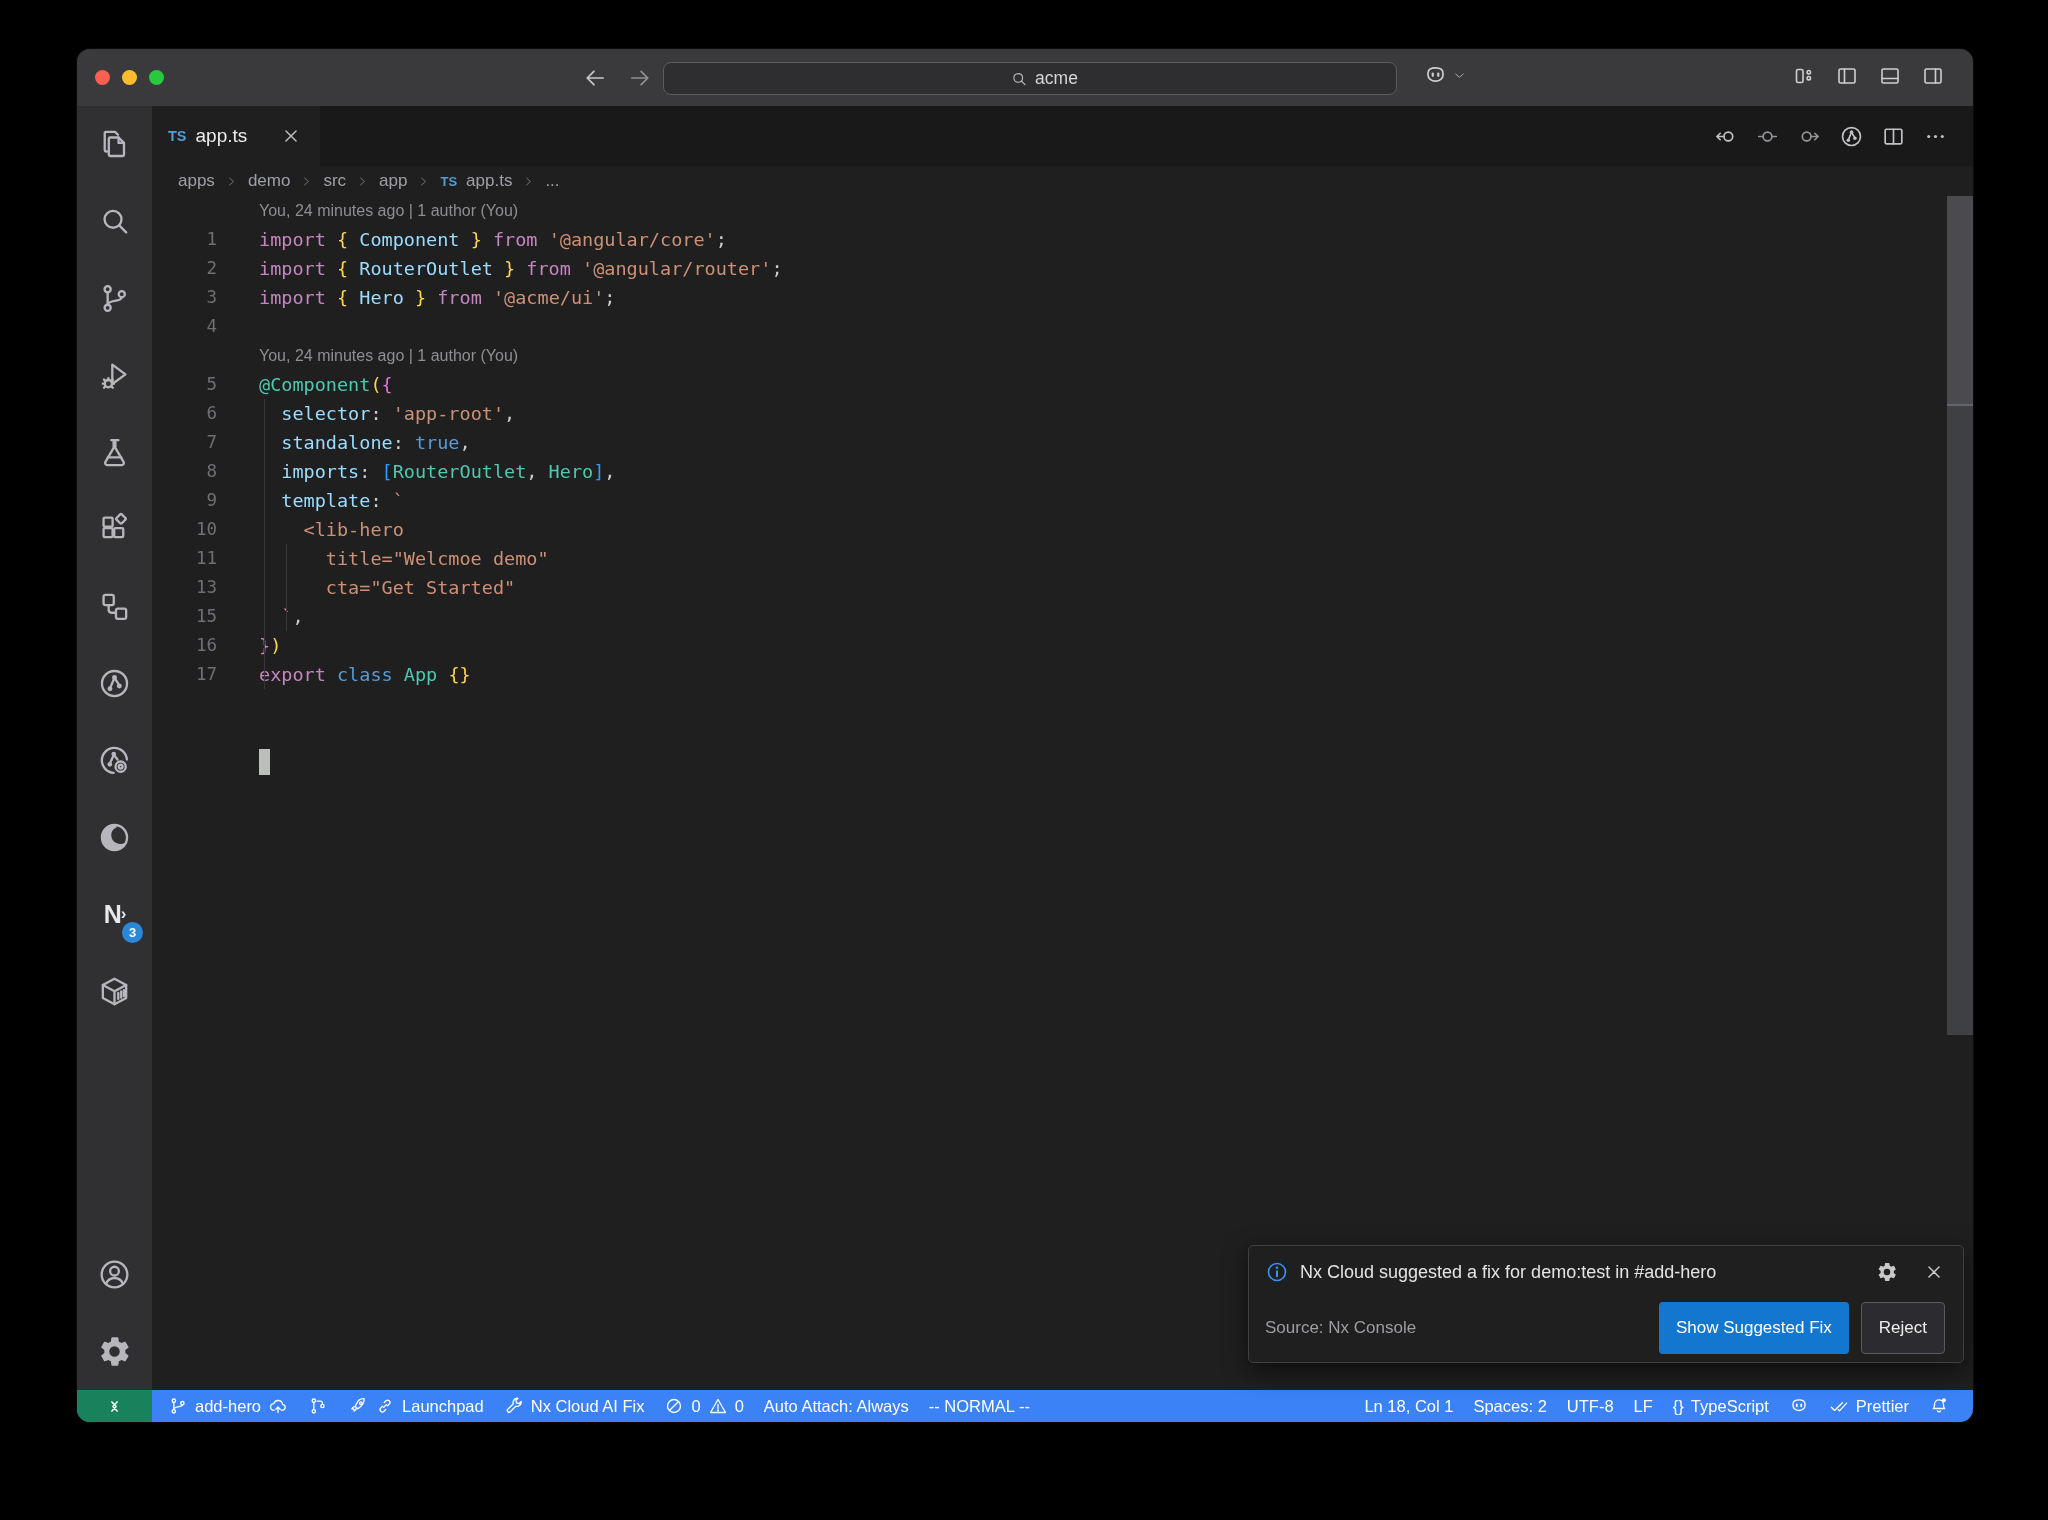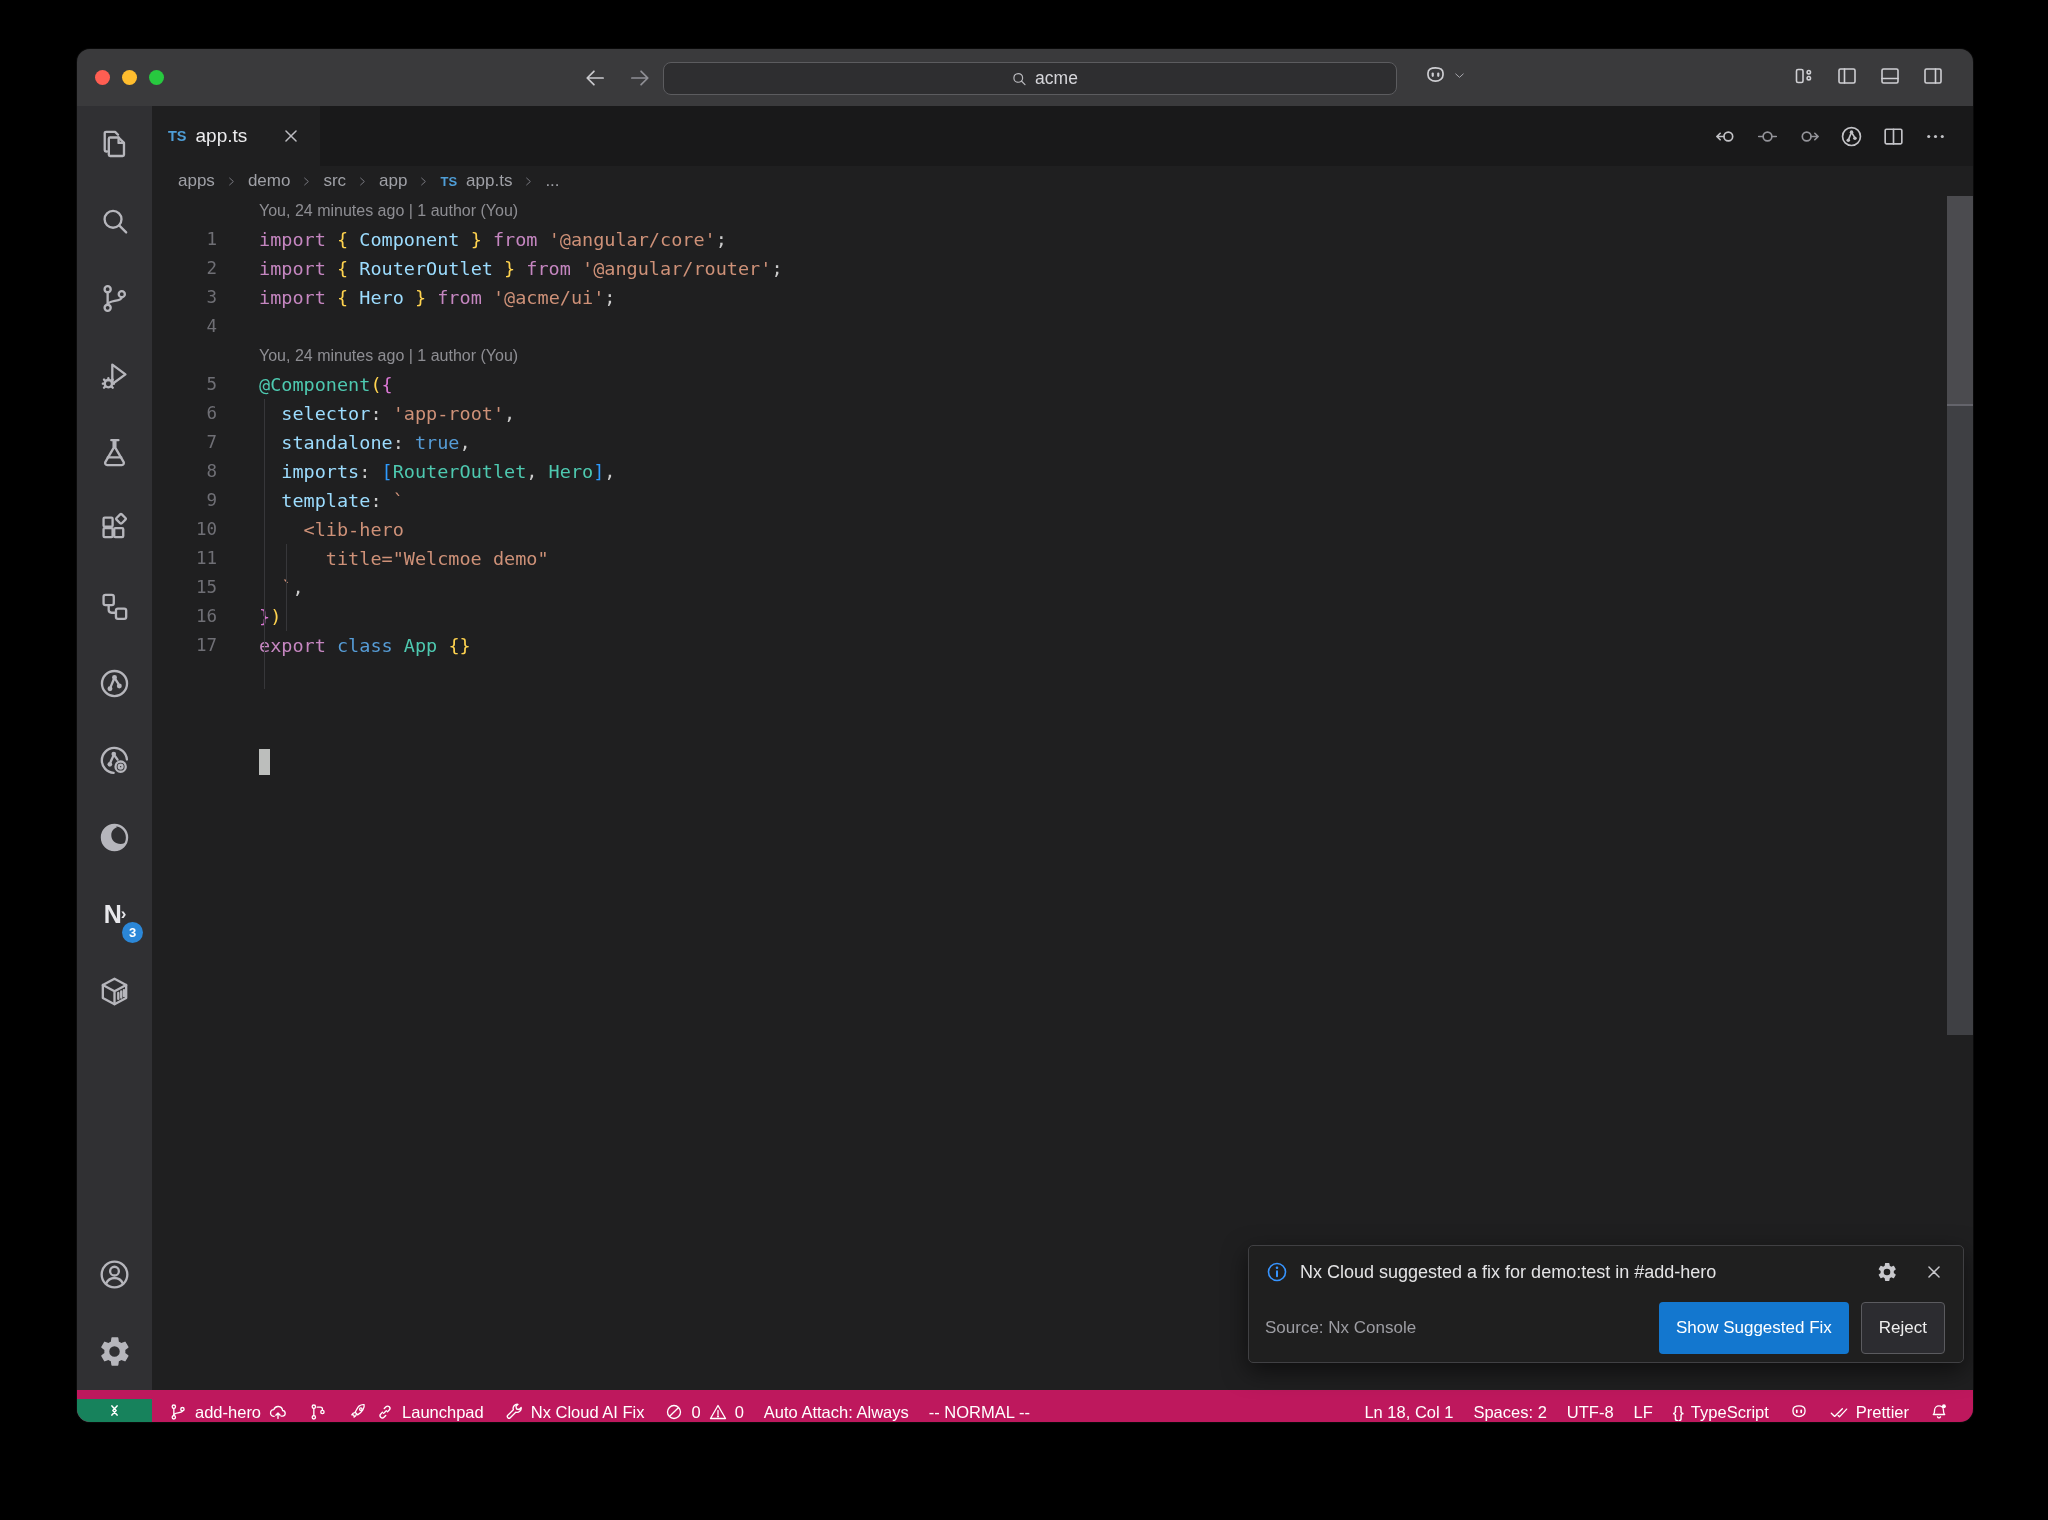--- a/index.html
+++ b/index.html
@@ -380,20 +380,21 @@
             <div class="crow"><span class="gut">3</span><span class="ctext"><span style="color: rgb(197, 134, 192);">import</span><span style="color: rgb(204, 204, 204);"> </span><span style="color: rgb(255, 211, 79);">{</span><span style="color: rgb(204, 204, 204);"> </span><span style="color: rgb(156, 220, 254);">Hero</span><span style="color: rgb(204, 204, 204);"> </span><span style="color: rgb(255, 211, 79);">}</span><span style="color: rgb(204, 204, 204);"> </span><span style="color: rgb(197, 134, 192);">from</span><span style="color: rgb(204, 204, 204);"> </span><span style="color: rgb(206, 145, 120);">'@acme/ui'</span><span style="color: rgb(204, 204, 204);">;</span></span></div>
             <div class="crow"><span class="gut">4</span><span class="ctext"></span></div>
             <div class="crow blame-row"><span class="gut"></span><span class="ctext">You, 24 minutes ago | 1 author (You)</span></div>
             <div class="crow"><span class="gut">5</span><span class="ctext"><span style="color: rgb(78, 201, 176);">@Component</span><span style="color: rgb(255, 211, 79);">(</span><span style="color: rgb(217, 119, 211);">{</span></span></div>
             <div class="crow"><span class="gut">6</span><span class="ctext"><span style="color: rgb(204, 204, 204);">  </span><span style="color: rgb(156, 220, 254);">selector</span><span style="color: rgb(204, 204, 204);">:</span><span style="color: rgb(204, 204, 204);"> </span><span style="color: rgb(206, 145, 120);">'app-root'</span><span style="color: rgb(204, 204, 204);">,</span></span></div>
             <div class="crow"><span class="gut">7</span><span class="ctext"><span style="color: rgb(204, 204, 204);">  </span><span style="color: rgb(156, 220, 254);">standalone</span><span style="color: rgb(204, 204, 204);">:</span><span style="color: rgb(204, 204, 204);"> </span><span style="color: rgb(86, 156, 214);">true</span><span style="color: rgb(204, 204, 204);">,</span></span></div>
             <div class="crow"><span class="gut">8</span><span class="ctext"><span style="color: rgb(204, 204, 204);">  </span><span style="color: rgb(156, 220, 254);">imports</span><span style="color: rgb(204, 204, 204);">:</span><span style="color: rgb(204, 204, 204);"> </span><span style="color: rgb(46, 155, 255);">[</span><span style="color: rgb(78, 201, 176);">RouterOutlet</span><span style="color: rgb(204, 204, 204);">,</span><span style="color: rgb(204, 204, 204);"> </span><span style="color: rgb(78, 201, 176);">Hero</span><span style="color: rgb(46, 155, 255);">]</span><span style="color: rgb(204, 204, 204);">,</span></span></div>
             <div class="crow"><span class="gut">9</span><span class="ctext"><span style="color: rgb(204, 204, 204);">  </span><span style="color: rgb(156, 220, 254);">template</span><span style="color: rgb(204, 204, 204);">:</span><span style="color: rgb(204, 204, 204);"> </span><span style="color: rgb(206, 145, 120);">`</span></span></div>
             <div class="crow"><span class="gut">10</span><span class="ctext"><span style="color: rgb(206, 145, 120);">    &lt;lib-hero</span></span></div>
             <div class="crow"><span class="gut">11</span><span class="ctext"><span style="color: rgb(206, 145, 120);">      title="Welcmoe demo"</span></span></div>
+            <div class="crow"><span class="gut">13</span><span class="ctext"><span style="color: rgb(206, 145, 120);">      cta="Get Started"</span></span></div>
             <div class="crow"><span class="gut">15</span><span class="ctext"><span style="color: rgb(206, 145, 120);">  `</span><span style="color: rgb(204, 204, 204);">,</span></span></div>
             <div class="crow"><span class="gut">16</span><span class="ctext"><span style="color: rgb(217, 119, 211);">}</span><span style="color: rgb(255, 211, 79);">)</span></span></div>
             <div class="crow"><span class="gut">17</span><span class="ctext"><span style="color: rgb(197, 134, 192);">export</span><span style="color: rgb(204, 204, 204);"> </span><span style="color: rgb(86, 156, 214);">class</span><span style="color: rgb(204, 204, 204);"> </span><span style="color: rgb(78, 201, 176);">App</span><span style="color: rgb(204, 204, 204);"> </span><span style="color: rgb(255, 211, 79);">{}</span></span></div>
             <div class="guide" style="left: 112px; top: 203px; height: 290px;"></div>
             <div class="guide" style="left: 134px; top: 348px; height: 87px;"></div>
             <div class="cursor-block" style="left: 107px; top: 552.5px;"></div>
           </div>
       </div>
     </div>
 
@@ -418,21 +419,21 @@
             </svg>
           </span>
       </div>
       <div class="noti-row2">
         <span class="noti-source">Source: Nx Console</span>
         <div class="btn btn-primary" style="background: rgb(19, 119, 207);">Show Suggested Fix</div>
         <div class="btn btn-secondary">Reject</div>
       </div>
     </div>
 
-    <div class="statusbar" style="background: #be185d; align-items: flex-end;">
+    <div class="statusbar" style="background: #3b82f6;">
       <div class="remote" style="background: rgb(23, 130, 92);">
         <span class="ic">
             <svg viewBox="0 0 24 24" fill="none" stroke="currentColor" stroke-width="1.6" stroke-linecap="round" stroke-linejoin="round">
               <path d="M9.3 7.2l4.4 4.8-4.4 4.8M14.7 7.2l-4.4 4.8 4.4 4.8"></path>
             </svg>
           </span>
       </div>
       <div class="sb-items" id="sb-items">
           <div class="sb-seg">
             <span class="ic">

